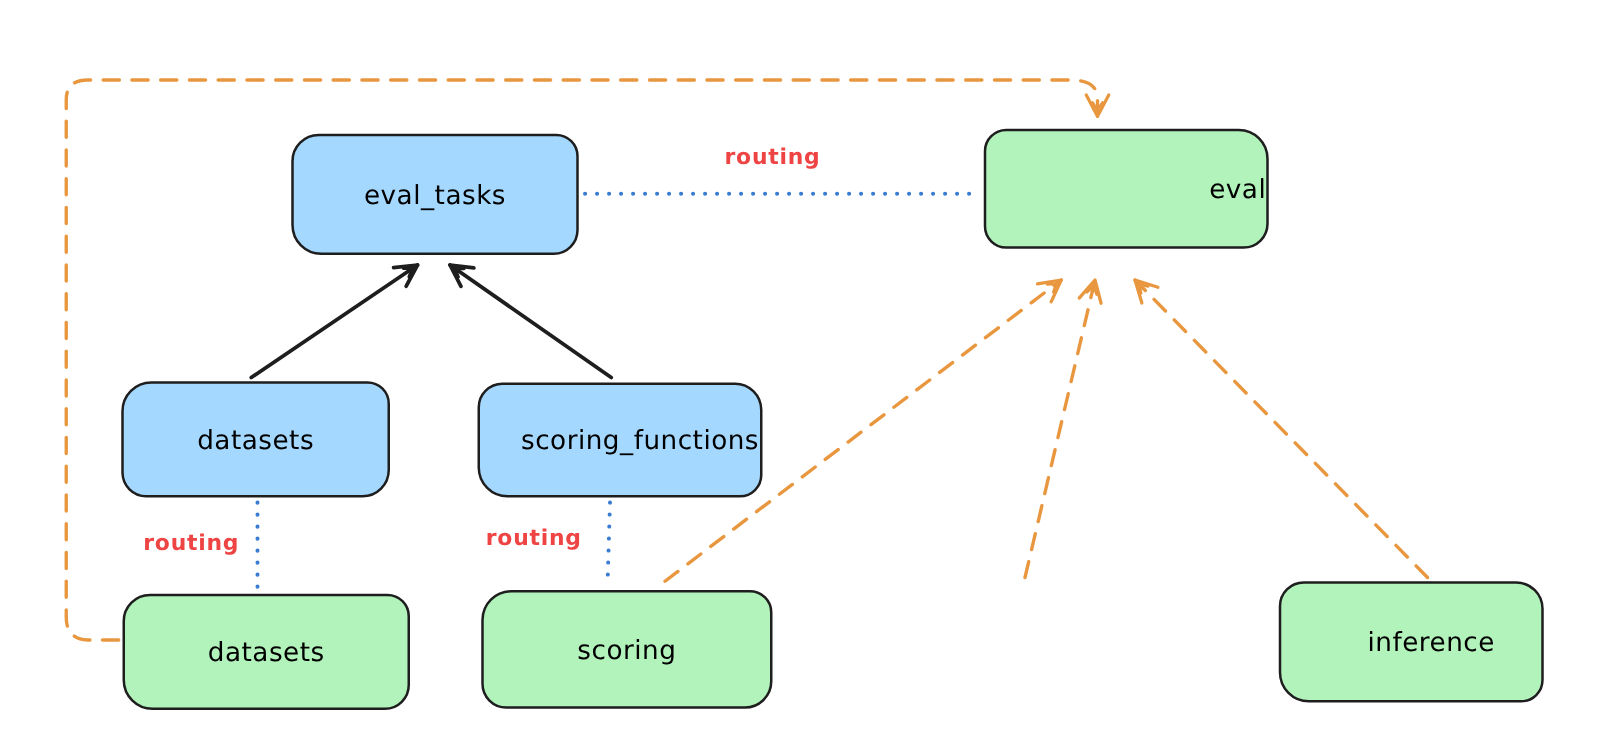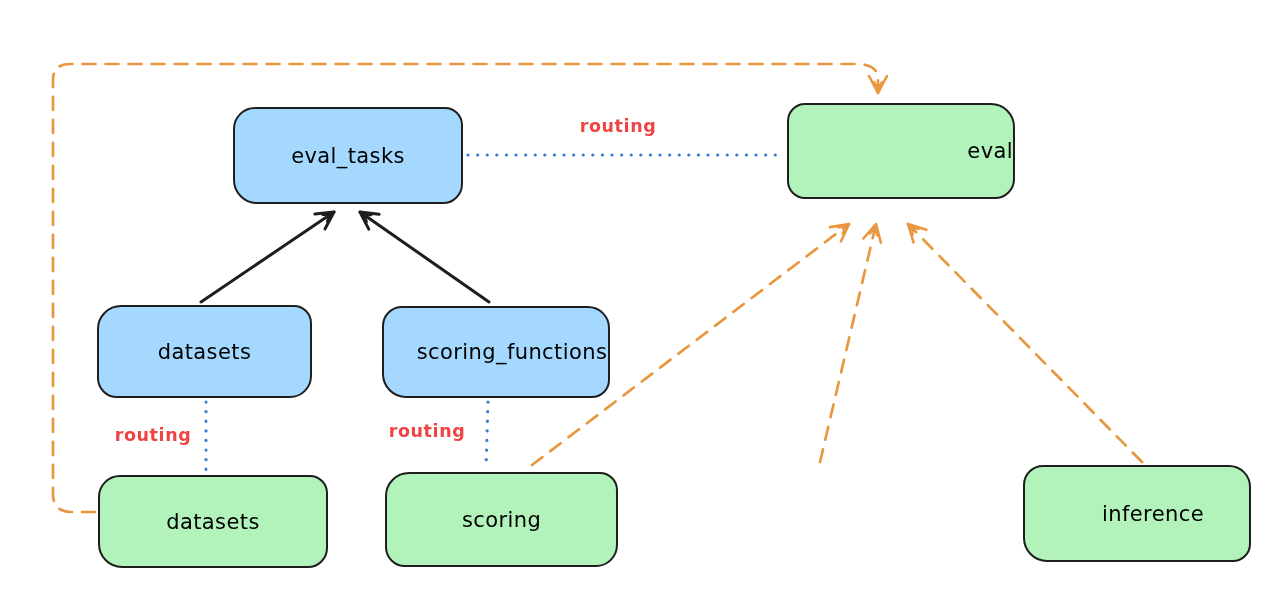--- a/index.html
+++ b/index.html
@@ -93,21 +93,21 @@
 
   <div class="node green r1" style="left:98px; top:475px; width:230px; height:93px;">
     <span>datasets</span>
   </div>
 
   <div class="node green r3" style="left:385px; top:472px; width:233px; height:95px;">
     <span>scoring</span>
   </div>
 
 
-  <div class="node green r4" style="left:1023px; top:465px; width:228px; height:97px;">
+  <div class="node green r4" style="left:1023px; top:465px; width:212px; height:97px;">
     <span>inference</span>
   </div>
 
   <div class="edge-label" style="left:568px; top:116px; width:100px;">routing</div>
   <div class="edge-label" style="left:108px; top:425px; width:90px;">routing</div>
   <div class="edge-label" style="left:382px; top:421px; width:90px;">routing</div>
 
 </div>
 
 </body></html>

